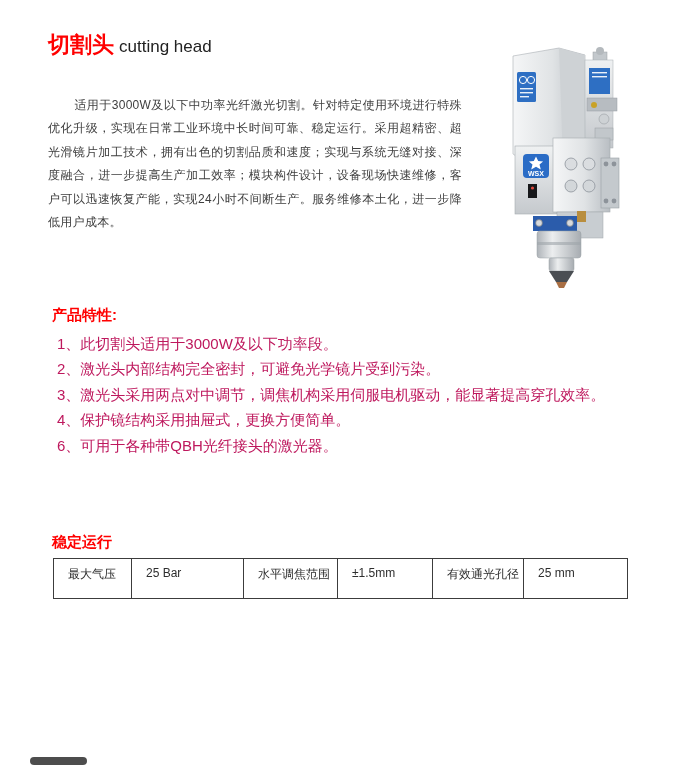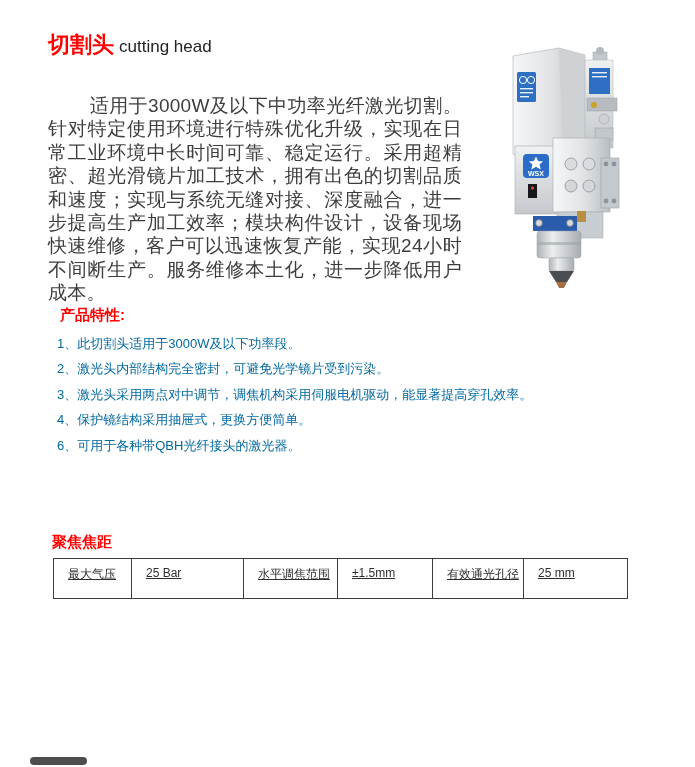--- a/index.html
+++ b/index.html
@@ -6,38 +6,38 @@
   .page {
     position:relative; width:695px; height:767px; background:#ffffff;
     font-family:"Liberation Sans","DejaVu Sans",sans-serif; overflow:hidden;
   }
   .title { position:absolute; left:48px; top:30px; white-space:nowrap; }
   .title-cn { color:#ff0000; font-weight:bold; font-size:22px; }
   .title-en { color:#222222; font-size:17px; margin-left:5px; }
 
   .intro {
     position:absolute; left:48px; top:94px; width:414px; margin:0;
-    font-size:19px; line-height:23.4px; color:#3d3d3d;
+    font-size:12px; line-height:23.4px; color:#3d3d3d;
     text-align:justify; text-indent:2.2em; letter-spacing:0.3px;
   }
 
   .photo { position:absolute; left:497px; top:46px; width:150px; height:244px; margin:0; }
 
   .sec { position:absolute; margin:0; font-size:15px; font-weight:bold; color:#ff0000; }
-  .features-h { left:60px; top:306px; }
+  .features-h { left:52px; top:306px; }
   .params-h   { left:52px; top:533px; }
 
-  .features { position:absolute; left:57px; top:331px; font-size:13px; color:#0369a1; }
+  .features { position:absolute; left:57px; top:331px; font-size:15px; color:#be185d; }
   .feature-item { line-height:25.4px; white-space:nowrap; }
 
   .params { position:absolute; left:53px; top:558px; border-collapse:collapse; table-layout:fixed; }
   .params td {
     border:1px solid #3c3c3c; height:40px; vertical-align:top;
     padding:7px 4px 0 14px; font-size:12px; color:#2e2e2e;
-    box-sizing:border-box; overflow:hidden; white-space:nowrap;text-decoration:underline;
+    box-sizing:border-box; overflow:hidden; white-space:nowrap;
   }
   .params td.bold-cell { font-weight:bold; }
 
   .hscroll-thumb {
     position:absolute; left:30px; top:757px; width:57px; height:8px;
     background:#4d4d4d; border-radius:4px;
   }
 </style>
 </head>
 <body>
@@ -131,21 +131,21 @@
   <h2 class="sec features-h">产品特性:</h2>
 
   <div class="features">
       <div class="feature-item">1、此切割头适用于3000W及以下功率段。</div>
       <div class="feature-item">2、激光头内部结构完全密封，可避免光学镜片受到污染。</div>
       <div class="feature-item">3、激光头采用两点对中调节，调焦机构采用伺服电机驱动，能显著提高穿孔效率。</div>
       <div class="feature-item">4、保护镜结构采用抽屉式，更换方便简单。</div>
       <div class="feature-item">6、可用于各种带QBH光纤接头的激光器。</div>
     </div>
 
-  <h2 class="sec params-h">聚焦焦距</h2>
+  <h2 class="sec params-h">稳定运行</h2>
 
   <table class="params">
     <colgroup>
       <col style="width:78px">
         <col style="width:112px">
         <col style="width:94px">
       <col style="width:95px">
         <col style="width:89px">
         <col style="width:104px">
     </colgroup>

